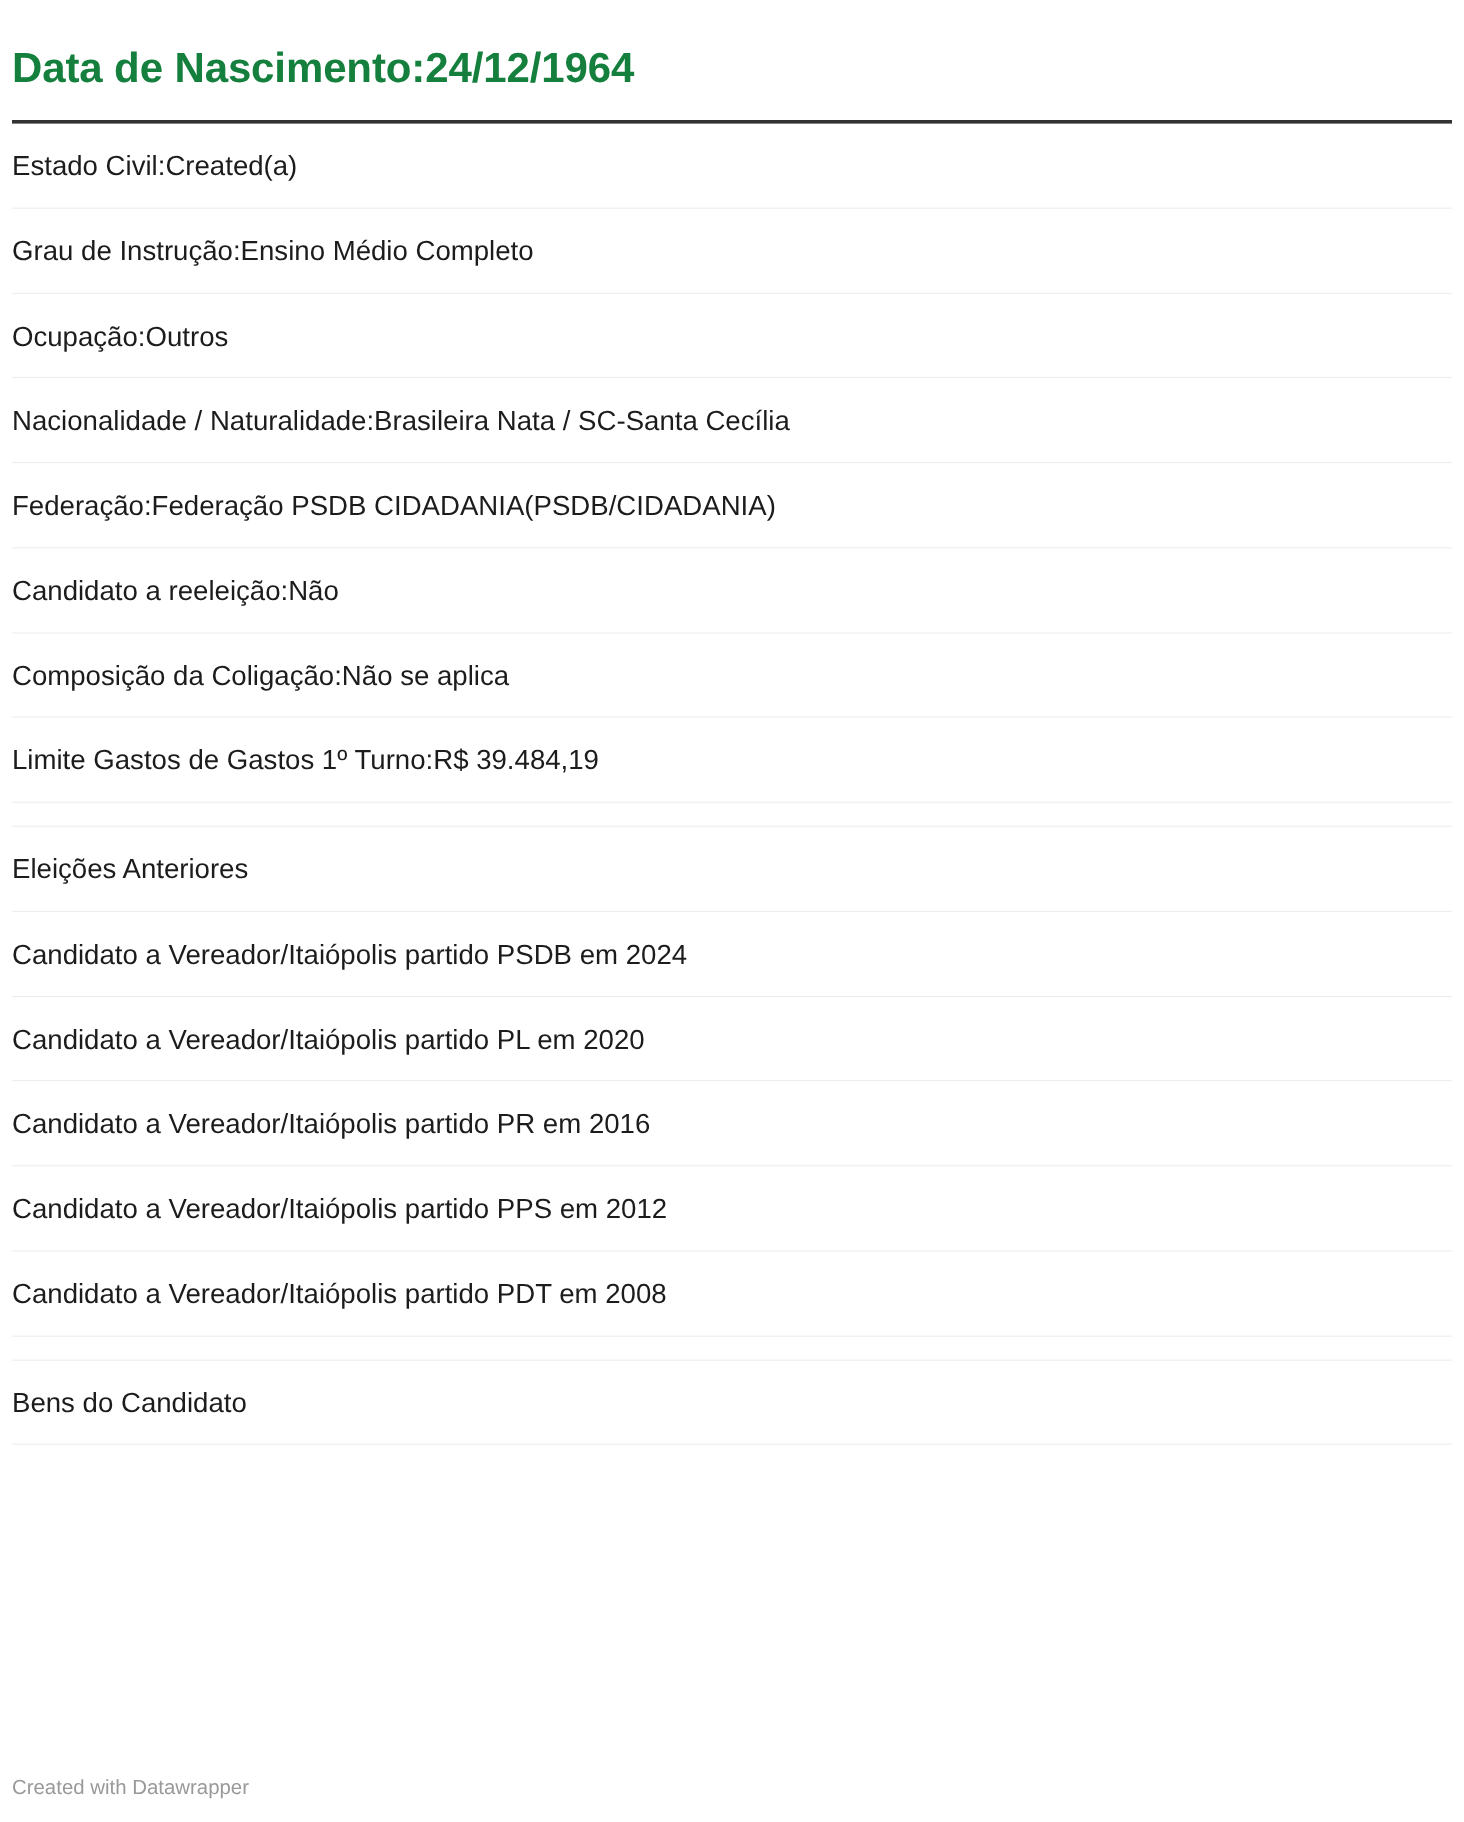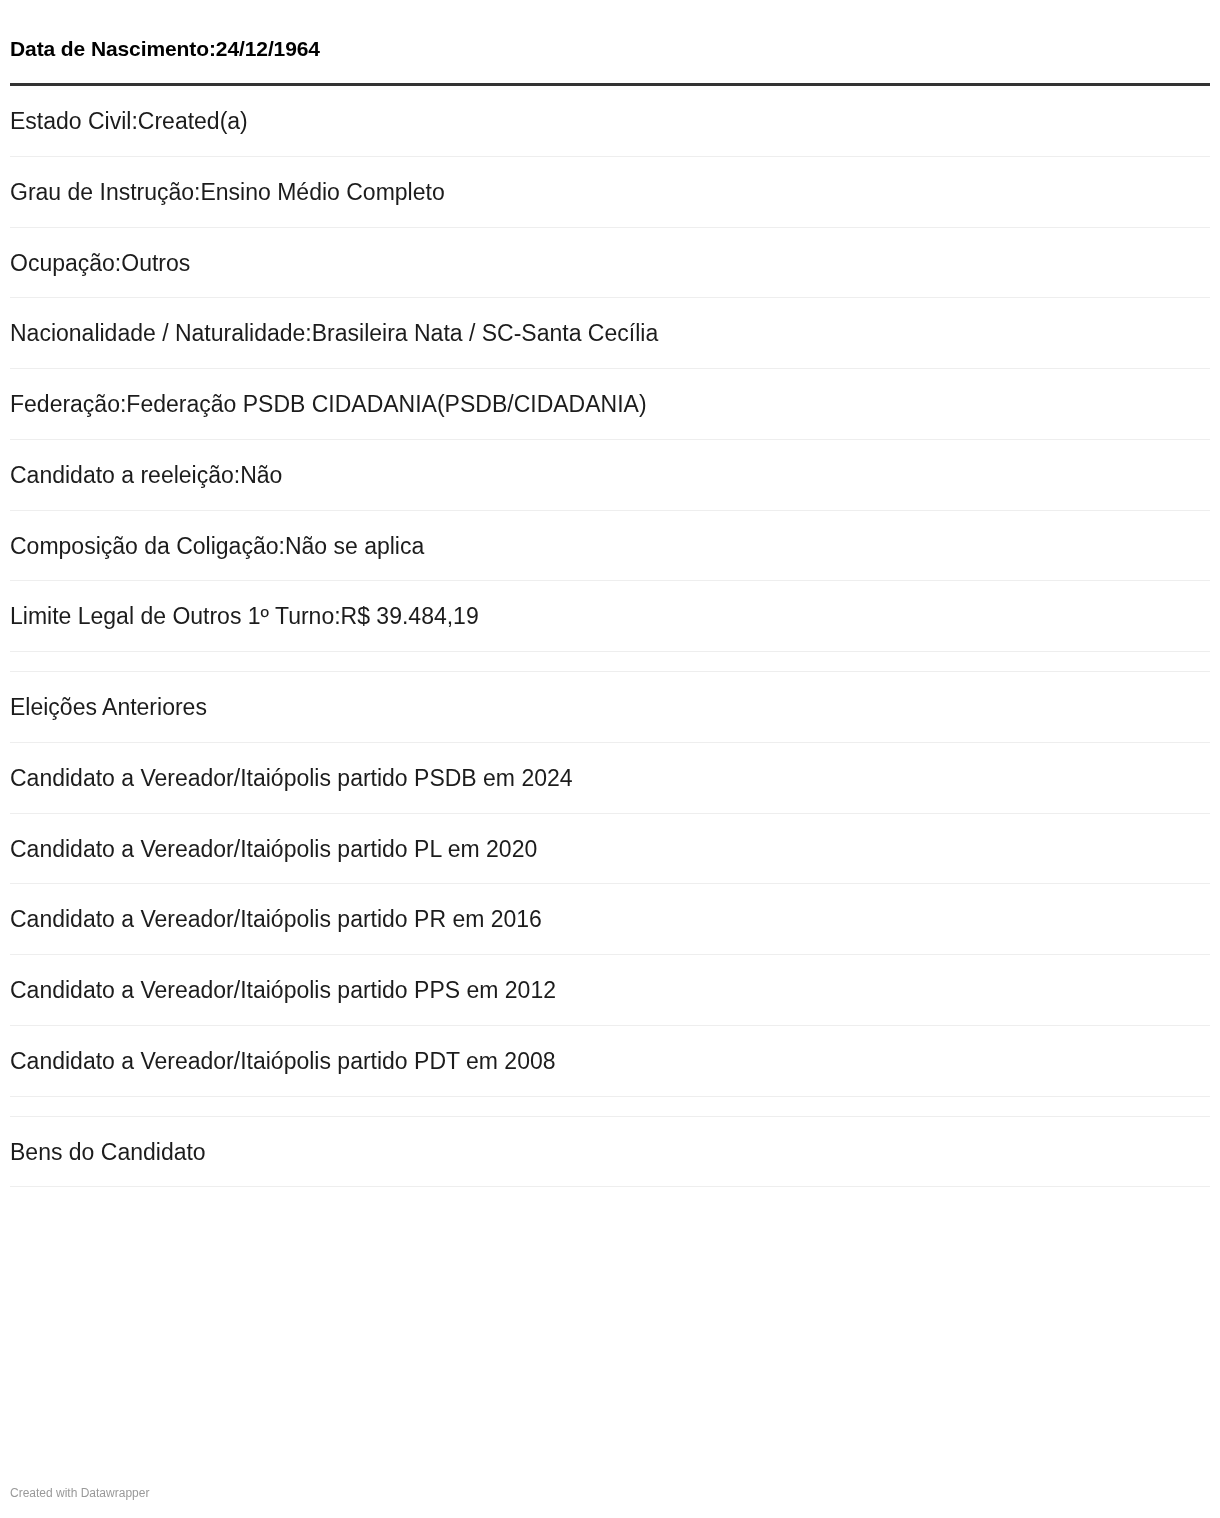--- a/index.html
+++ b/index.html
@@ -17,23 +17,23 @@
   .page {
     width: 1220px;
     height: 1518px;
     box-sizing: border-box;
     padding: 0 10px;
     position: relative;
     display: flex;
     flex-direction: column;
   }
   .header-row {
-    font-size: 21px;
+    font-size: 35px;
     font-weight: bold;
-    color: #000000;
+    color: #15803d;
     padding: 36px 0 22px 0;
     border-bottom: 3px solid #333333;
     line-height: 1.2;
     letter-spacing: -0.1px;
   }
   .row {
     font-size: 23px;
     color: #1c1c1c;
     padding: 21px 0 20px 0;
     border-bottom: 1px solid #eeeeee;
@@ -41,41 +41,41 @@
     white-space: nowrap;
   }
   .row.spacer {
     padding: 10px 0 9px 0;
     height: 0;
   }
   .footer {
     position: absolute;
     left: 10px;
     bottom: 18px;
-    font-size: 12px;
+    font-size: 17px;
     color: #999999;
     font-family: "Liberation Sans", sans-serif;
   }
 </style>
 </head>
 <body>
 
 <div class="page">
 
   <div class="header-row">Data de Nascimento:24/12/1964</div>
 
   <div id="rows-container">
       <div class="row">Estado Civil:Created(a)</div>
       <div class="row">Grau de Instrução:Ensino Médio Completo</div>
       <div class="row">Ocupação:Outros</div>
       <div class="row">Nacionalidade / Naturalidade:Brasileira Nata / SC-Santa Cecília</div>
       <div class="row">Federação:Federação PSDB CIDADANIA(PSDB/CIDADANIA)</div>
       <div class="row">Candidato a reeleição:Não</div>
       <div class="row">Composição da Coligação:Não se aplica</div>
-      <div class="row">Limite Legal de Outros 1º Turno:R$ 39.484,19</div>
+      <div class="row">Limite Gastos de Gastos 1º Turno:R$ 39.484,19</div>
       <div class="row spacer"></div>
       <div class="row">Eleições Anteriores</div>
       <div class="row">Candidato a Vereador/Itaiópolis partido PSDB em 2024</div>
       <div class="row">Candidato a Vereador/Itaiópolis partido PL em 2020</div>
       <div class="row">Candidato a Vereador/Itaiópolis partido PR em 2016</div>
       <div class="row">Candidato a Vereador/Itaiópolis partido PPS em 2012</div>
       <div class="row">Candidato a Vereador/Itaiópolis partido PDT em 2008</div>
       <div class="row spacer"></div>
       <div class="row">Bens do Candidato</div>
     </div>

